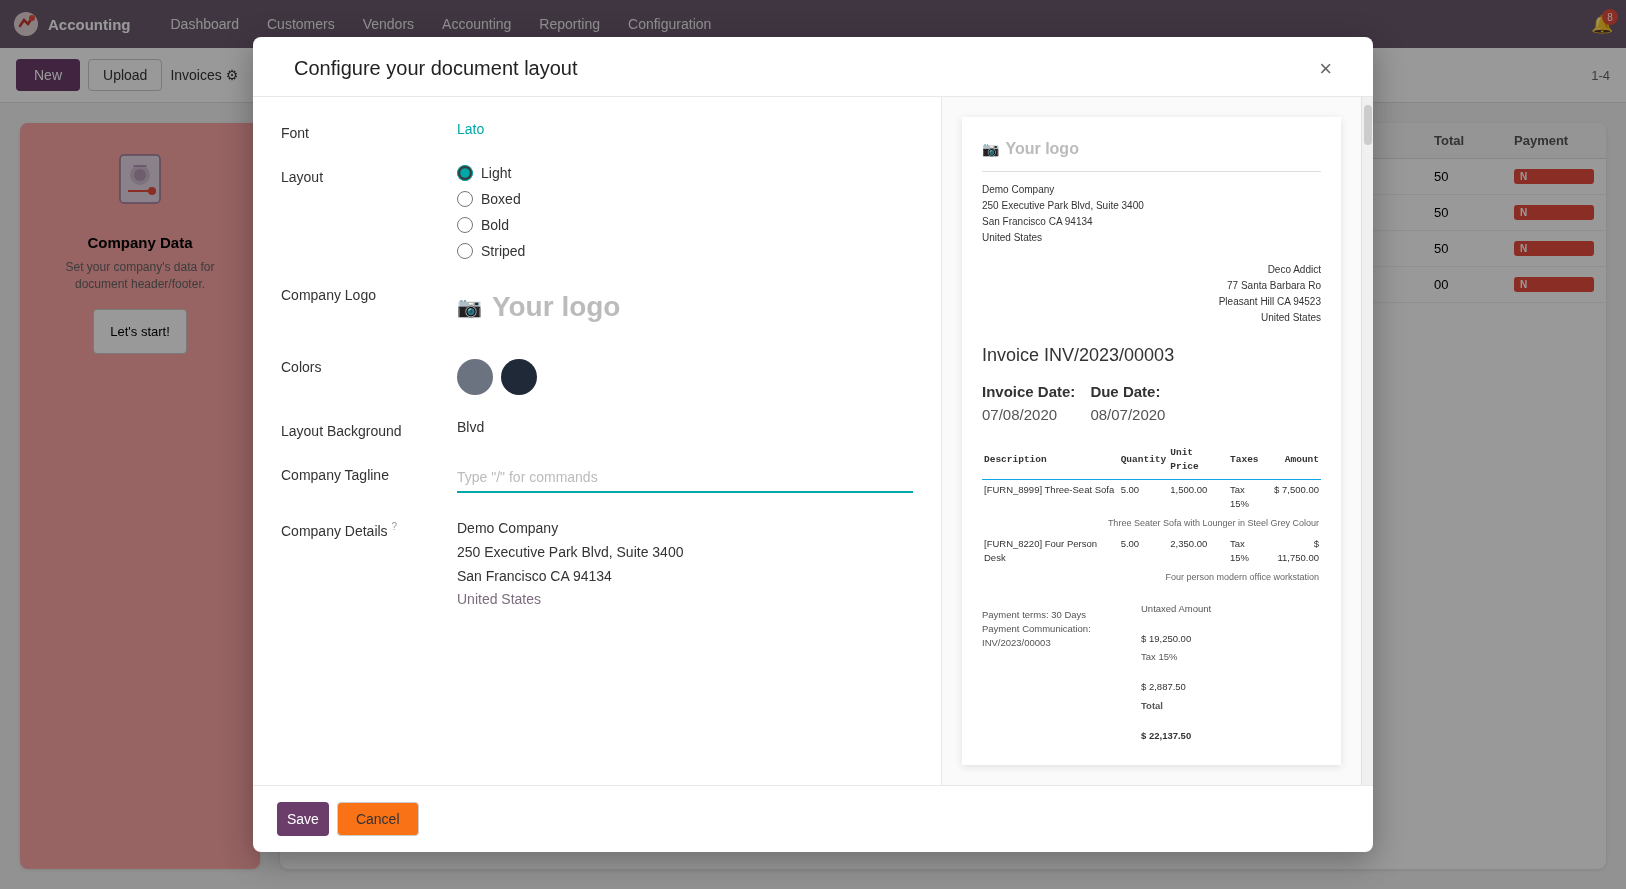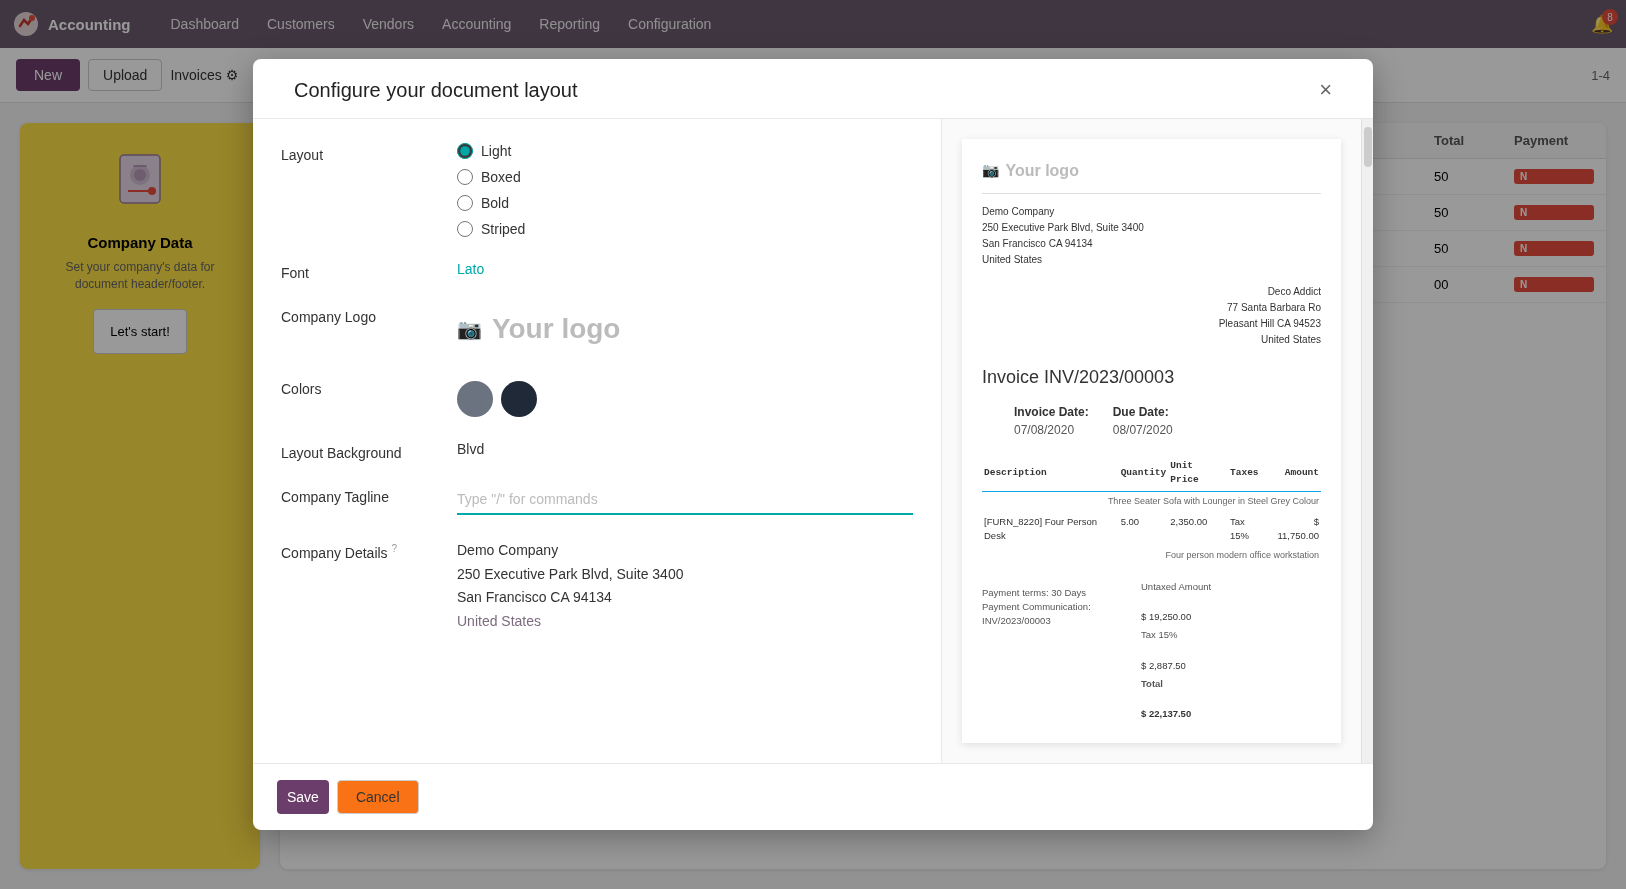--- a/index.html
+++ b/index.html
@@ -121,21 +121,21 @@
     
     .content-area {
       display: flex;
       padding: 20px;
       gap: 20px;
       height: calc(889px - 48px - 55px);
     }
 
     
     .setup-card {
-      background: #fde047;
+      background: #fca5a5;
       border-radius: 8px;
       padding: 24px;
       width: 240px;
       text-align: center;
       box-shadow: 0 1px 4px rgba(0,0,0,0.1);
     }
     .setup-icon {
       font-size: 48px;
       color: #7c6b7e;
       margin-bottom: 12px;
@@ -396,21 +396,21 @@
       gap: 6px;
       border-bottom: 1px solid #ddd;
       padding-bottom: 10px;
       margin-bottom: 10px;
     }
     .preview-logo-icon { font-size: 14px; color: #888; }
     .preview-logo-text { font-size: 16px; font-weight: 600; color: #bbb; }
     .preview-company-info { font-size: 10px; color: #333; line-height: 1.6; margin-bottom: 16px; }
     .preview-customer-info { font-size: 10px; color: #333; line-height: 1.6; text-align: right; margin-bottom: 16px; }
     .preview-invoice-title { font-size: 18px; font-weight: 500; color: #333; margin-bottom: 12px; }
-    .preview-meta { display: flex; gap: 24px; margin-bottom: 16px; font-size: 12px; margin-left: 32px; }
+    .preview-meta { display: flex; gap: 15px; margin-bottom: 16px; font-size: 15px; }
     .preview-meta-label { font-weight: 600; color: #333; }
     .preview-meta-val { color: #555; }
     .preview-table { width: 100%; border-collapse: collapse; font-size: 9.5px; margin-bottom: 12px; }
     .preview-table th { text-align: left; font-weight: 600; border-bottom: 1px solid #0ea5e9; padding: 4px 2px; color: #333; font-family: Liberation Mono, monospace; }
     .preview-table th:last-child, .preview-table td:last-child { text-align: right; }
     .preview-table td { padding: 3px 2px; color: #333; vertical-align: top; }
     .preview-table .sub-row td { color: #666; font-size: 9px; }
     .preview-totals { float: right; font-size: 9.5px; min-width: 180px; }
     .preview-totals-row { display: flex; justify-content: space-between; gap: 16px; padding: 2px 0; flex-direction: column; }
     .preview-totals-label { color: #555; }
@@ -552,20 +552,27 @@
       <div class="modal-header">
         <span class="modal-title">Configure your document layout</span>
         <button class="modal-close">×</button>
       </div>
 
       <div class="modal-body">
 
         <div class="modal-form">
 
           <div class="form-row">
+            <span class="form-label">Font</span>
+            <div class="form-field">
+              <span class="font-value">Lato</span>
+            </div>
+          </div>
+
+          <div class="form-row">
             <span class="form-label">Layout</span>
             <div class="form-field radio-group">
               <label class="radio-item">
                 <input type="radio" class="radio-input" name="layout" checked="" style="">
                 <span class="radio-label">Light</span>
               </label>
               <label class="radio-item">
                 <input type="radio" class="radio-input" name="layout" style="">
                 <span class="radio-label">Boxed</span>
               </label>
@@ -574,27 +581,20 @@
                 <span class="radio-label">Bold</span>
               </label>
               <label class="radio-item">
                 <input type="radio" class="radio-input" name="layout" style="">
                 <span class="radio-label">Striped</span>
               </label>
             </div>
           </div>
 
           <div class="form-row">
-            <span class="form-label">Font</span>
-            <div class="form-field">
-              <span class="font-value">Lato</span>
-            </div>
-          </div>
-
-          <div class="form-row">
             <span class="form-label">Company Logo</span>
             <div class="form-field logo-area">
               <span class="logo-icon">📷</span>
               <span class="logo-text">Your logo</span>
             </div>
           </div>
 
           <div class="form-row">
             <span class="form-label">Colors</span>
             <div class="form-field color-swatches">
@@ -672,20 +672,27 @@
               <thead>
                 <tr>
                   <th>Description</th>
                   <th>Quantity</th>
                   <th>Unit Price</th>
                   <th>Taxes</th>
                   <th>Amount</th>
                 </tr>
               </thead>
               <tbody>
+                <tr>
+                  <td>[FURN_8999] Three-Seat Sofa</td>
+                  <td>5.00</td>
+                  <td>1,500.00</td>
+                  <td>Tax 15%</td>
+                  <td>$ 7,500.00</td>
+                </tr>
                 <tr class="sub-row">
                   <td colspan="5">Three Seater Sofa with Lounger in Steel Grey Colour</td>
                 </tr>
                 <tr>
                   <td>[FURN_8220] Four Person Desk</td>
                   <td>5.00</td>
                   <td>2,350.00</td>
                   <td>Tax 15%</td>
                   <td>$ 11,750.00</td>
                 </tr>

